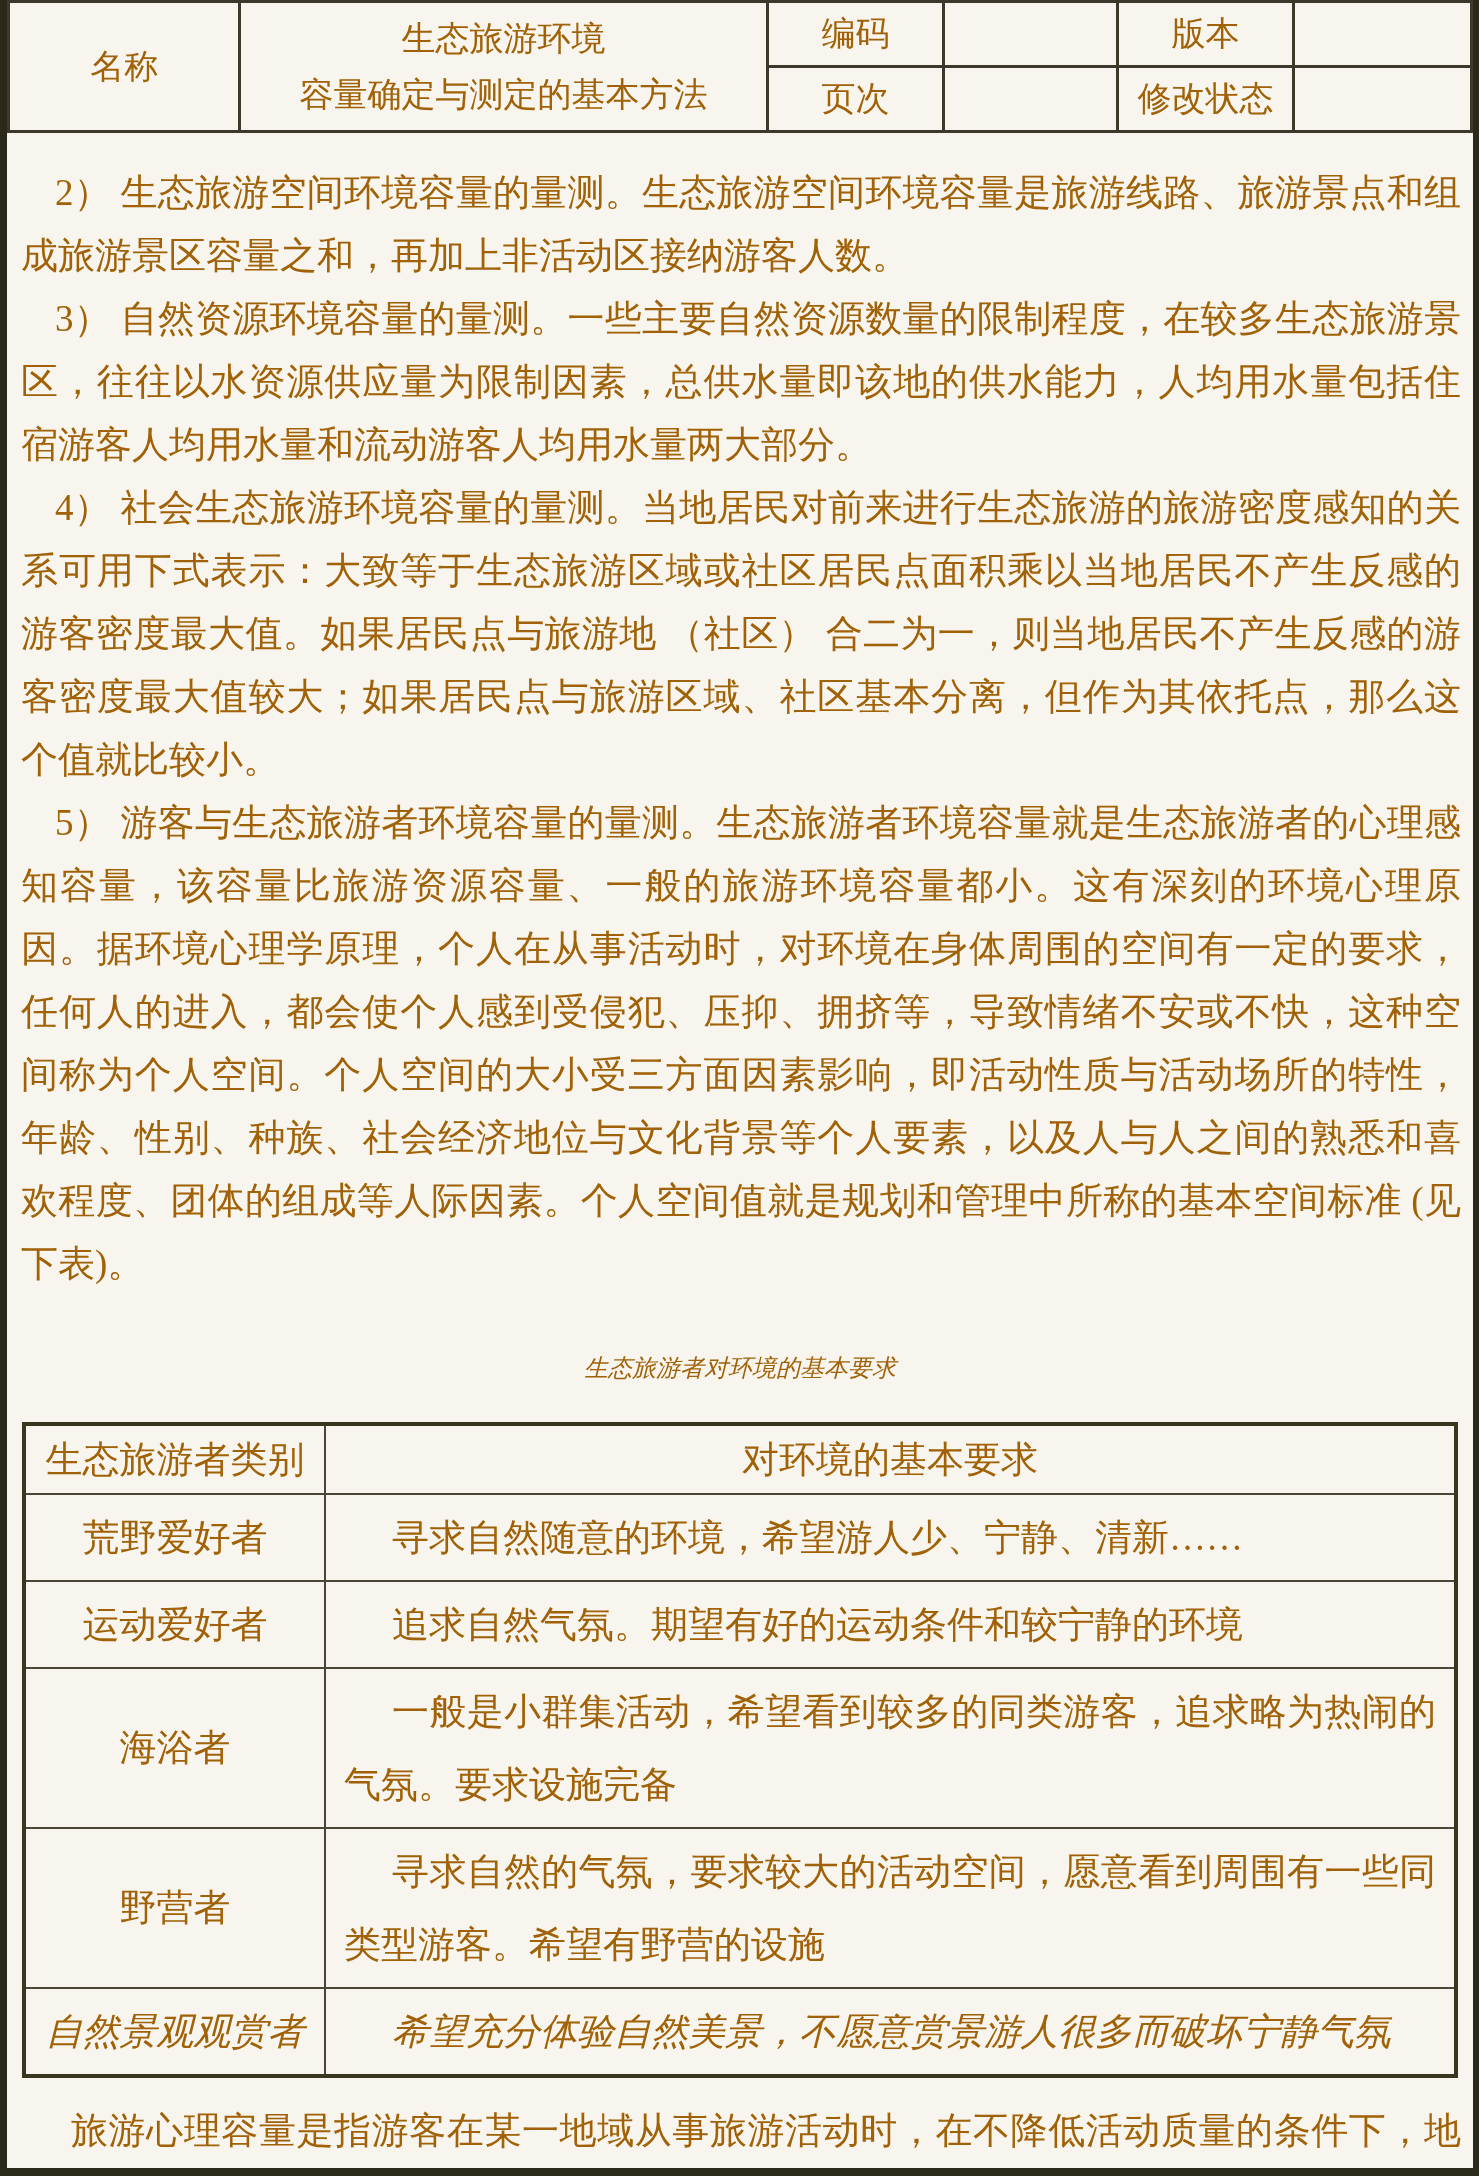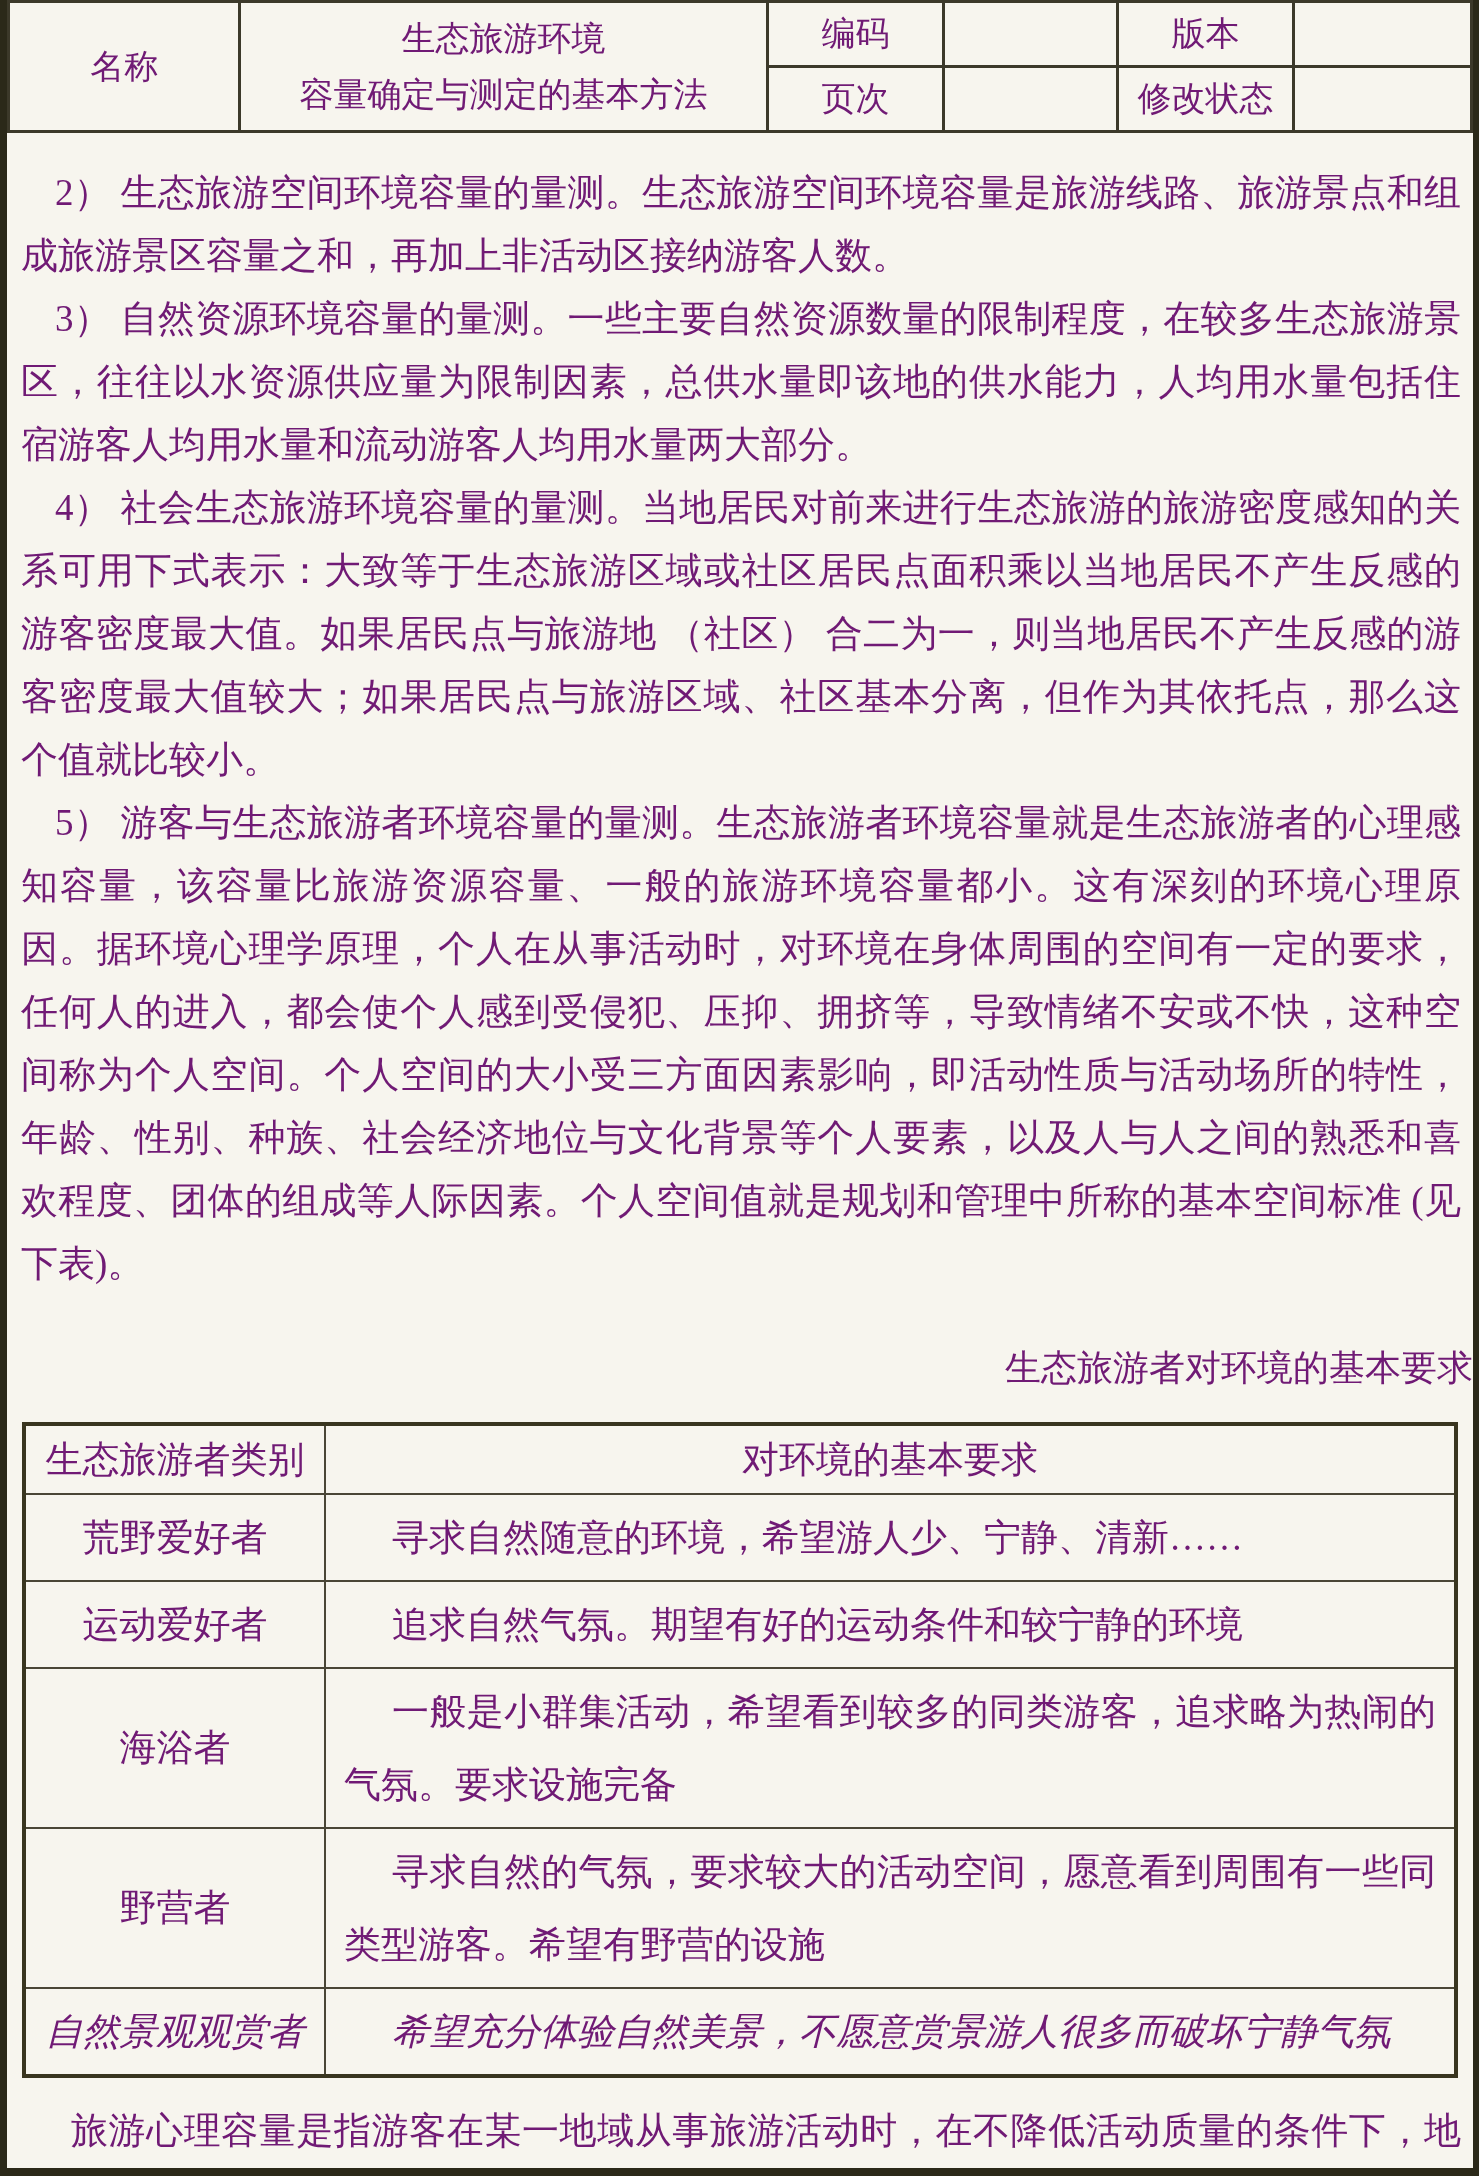--- a/index.html
+++ b/index.html
@@ -5,21 +5,21 @@
   html,body { margin:0; padding:0; background:#2e2c1d; }
   .page {
     position:relative;
     width:1479px; height:2176px;
     box-sizing:border-box;
     background:#f7f5ee;
     border-left:7px solid #2b2919;
     border-right:6px solid #2b2919;
     border-bottom:8px solid #2b2919;
     font-family:"Liberation Serif","DejaVu Serif",serif;
-    color:#701a75;
+    color:#a16207;
     overflow:hidden;
   }
   
   table.doc-header {
     width:100%; height:133px;
     border-collapse:collapse; table-layout:fixed;
     font-size:34px;
   }
   table.doc-header td {
     border:3px solid #3c392a;
@@ -36,22 +36,22 @@
   
   .body-text {
     padding:28px 12px 0 14px;
     font-size:37px; line-height:63px;
     text-align:justify;
   }
   .body-text p { margin:0; text-indent:34px; }
   
   .table-caption {
     margin-top:42px;
-    text-align:right;
-    font-size:36px; line-height:63px;
+    text-align:center;
+    font-size:24px; line-height:63px;font-style:italic;
   }
   table.req-table {
     border-collapse:collapse; table-layout:fixed;
     width:1436px; margin:22px auto 0 auto;
     font-size:37px;
     border-radius:6px;
   }
   table.req-table td {
     border:2px solid #4a4636;
     vertical-align:middle;

